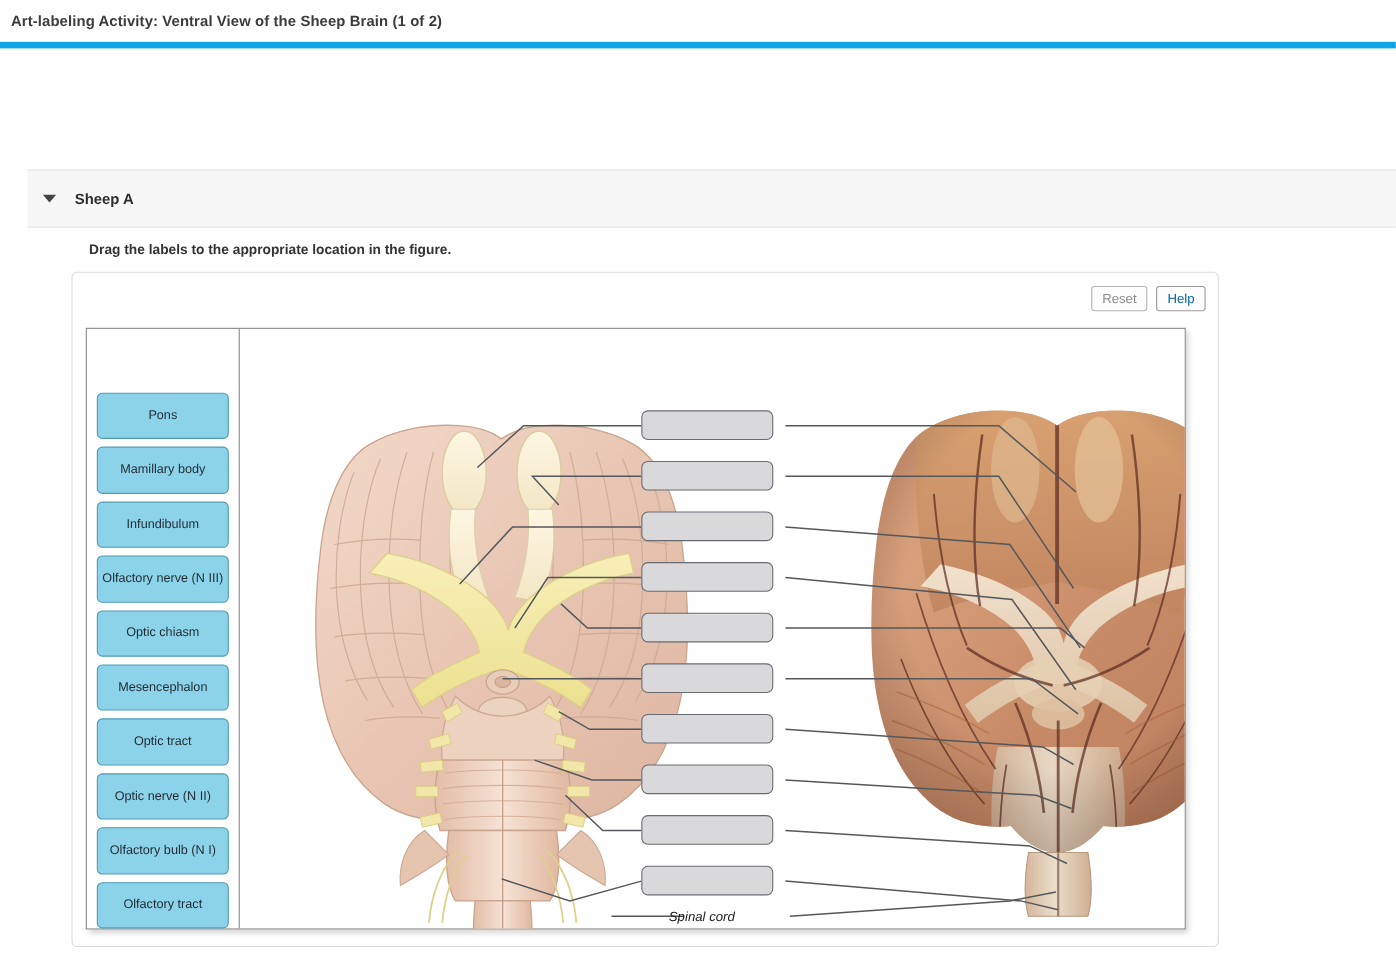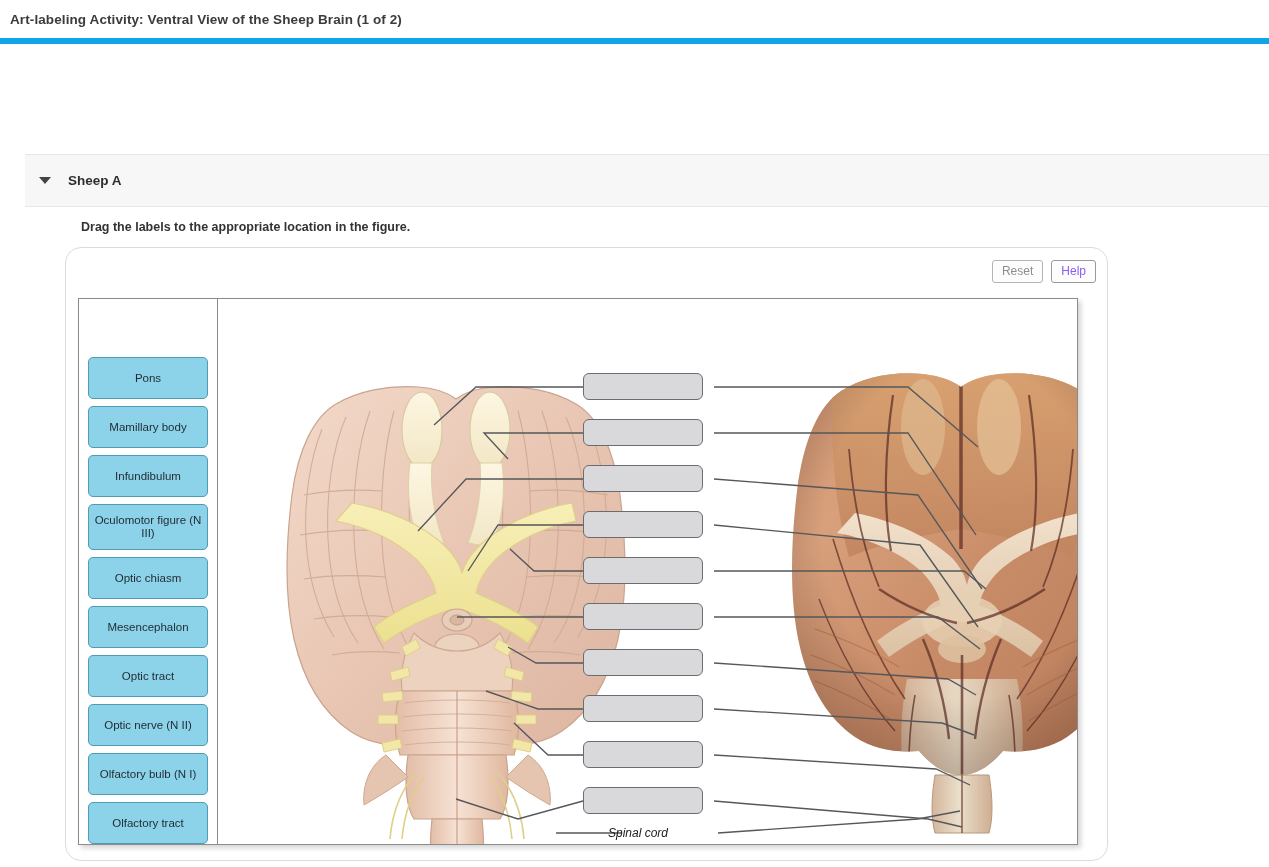--- a/index.html
+++ b/index.html
@@ -59,38 +59,38 @@
     color: #333;
   }
 
   
   #figure-card {
     position: absolute;
     left: 65px; top: 247px;
     width: 1043px; height: 614px;
     background: #fff;
     border: 1px solid #dcdcdc;
-    border-radius: 16px;
+    border-radius: 5px;
   }
 
   
   #figure-toolbar {
     position: absolute;
     right: 11px; top: 12px;
     display: flex;
     gap: 8px;
   }
   .tool-btn {
     font-family: "Liberation Sans", sans-serif;
     font-size: 12px;
     padding: 3px 9px 4px 9px;
     background: #fdfdfd;
     border: 1px solid #9a9a9a;
     border-radius: 3px;
-    color: #8b5cf6;
+    color: #0369a1;
     line-height: 14px;
     cursor: pointer;
   }
   .tool-btn.disabled {
     color: #8d8d8d;
     border-color: #b4b4b4;
     cursor: default;
   }
 
   
@@ -176,21 +176,21 @@
     <button class="tool-btn disabled">Reset</button>
     <button class="tool-btn">Help</button>
   </div>
 
   <div id="activity-panel">
 
     <div id="label-bank">
         <div class="bank-label">Pons</div>
         <div class="bank-label">Mamillary body</div>
         <div class="bank-label">Infundibulum</div>
-        <div class="bank-label two-line">Oculomotor figure (N III)</div>
+        <div class="bank-label two-line">Olfactory nerve (N III)</div>
         <div class="bank-label">Optic chiasm</div>
         <div class="bank-label">Mesencephalon</div>
         <div class="bank-label">Optic tract</div>
         <div class="bank-label">Optic nerve (N II)</div>
         <div class="bank-label">Olfactory bulb (N I)</div>
         <div class="bank-label">Olfactory tract</div>
       </div>
 
     <div id="figure-stage">
 

